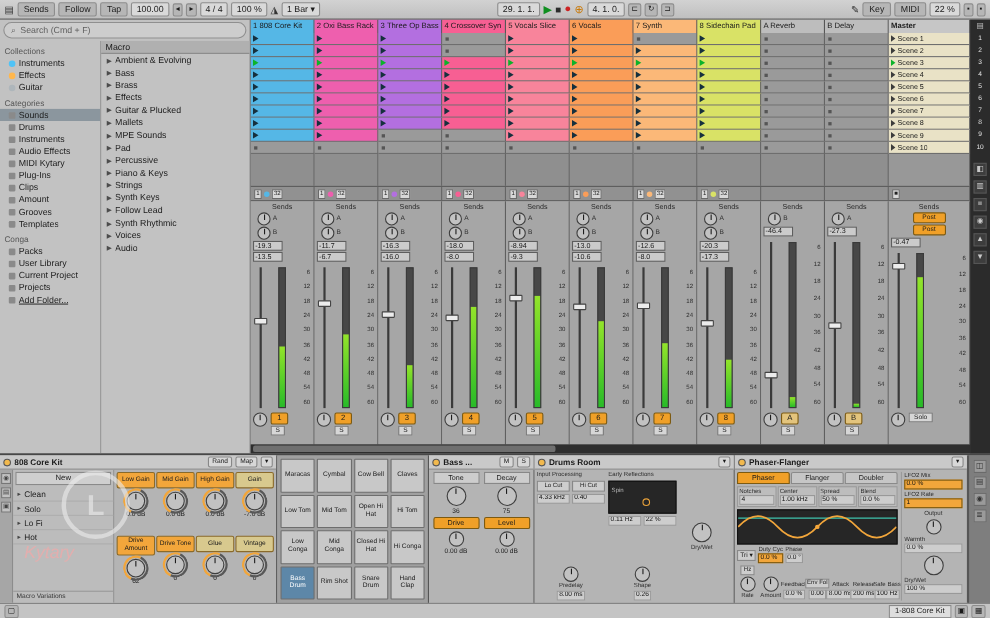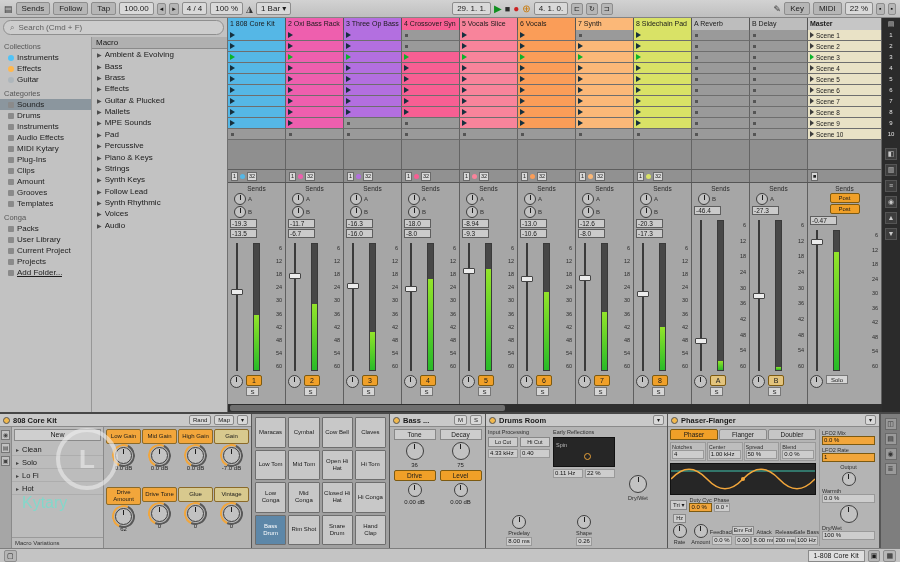--- a/index.html
+++ b/index.html
@@ -163,21 +163,21 @@
 .spindot{position:absolute;left:50%;top:55%;width:7px;height:7px;border:1px solid #e8a13a;border-radius:50%}
 .kcell{display:flex;flex-direction:column;align-items:center;gap:1px}
 #devright{width:20px;background:#7e7e7e;border-left:1px solid #565656;display:flex;flex-direction:column;align-items:center;gap:3px;padding-top:4px}
 #devright .rsicon{background:#9a9a9a;border-color:#6a6a6a;color:#333}
 
 #statusbar{height:14px;background:#c4c4c4;border-top:1px solid #7e7e7e;display:flex;align-items:center;gap:3px;padding:0 4px}
 .clipbox{background:#dedede;border:1px solid #8a8a8a;font-size:7px;line-height:10px;padding:0 5px}
 
 #watermark{position:absolute;left:22px;top:428px;z-index:9;pointer-events:none;opacity:.6}
 .wm-circle{width:62px;height:62px;border:4px solid #ededed;border-radius:50%;margin-left:34px;display:flex;align-items:center;justify-content:center;color:#ededed;font-size:26px;font-weight:bold}
-.wm-text{color:#5eead4;font-size:16px;margin-top:4px}
+.wm-text{color:#fca5a5;font-size:16px;font-style:italic;margin-top:4px}
 </style>
 </head>
 <body>
 
 <div id="app">
 
   <div id="toolbar">
     <span class="ticon">▤</span>
     <span class="tbtn">Sends</span>
     <span class="tbtn">Follow</span>

